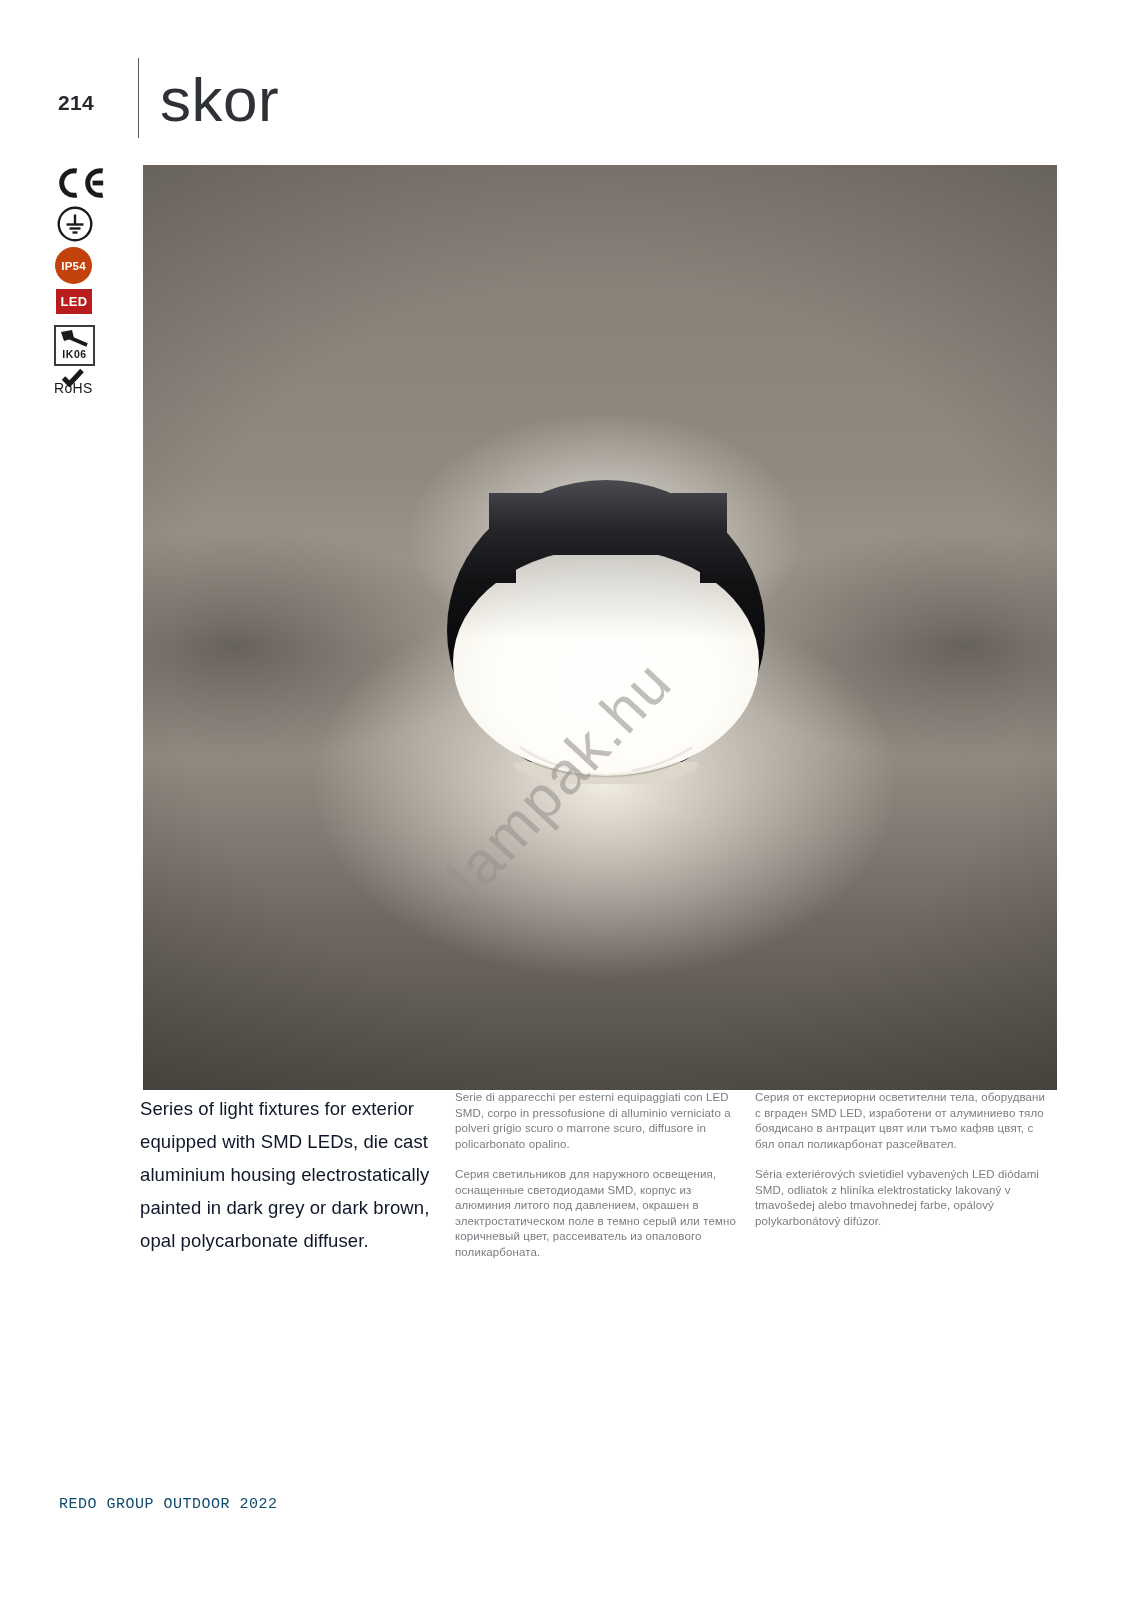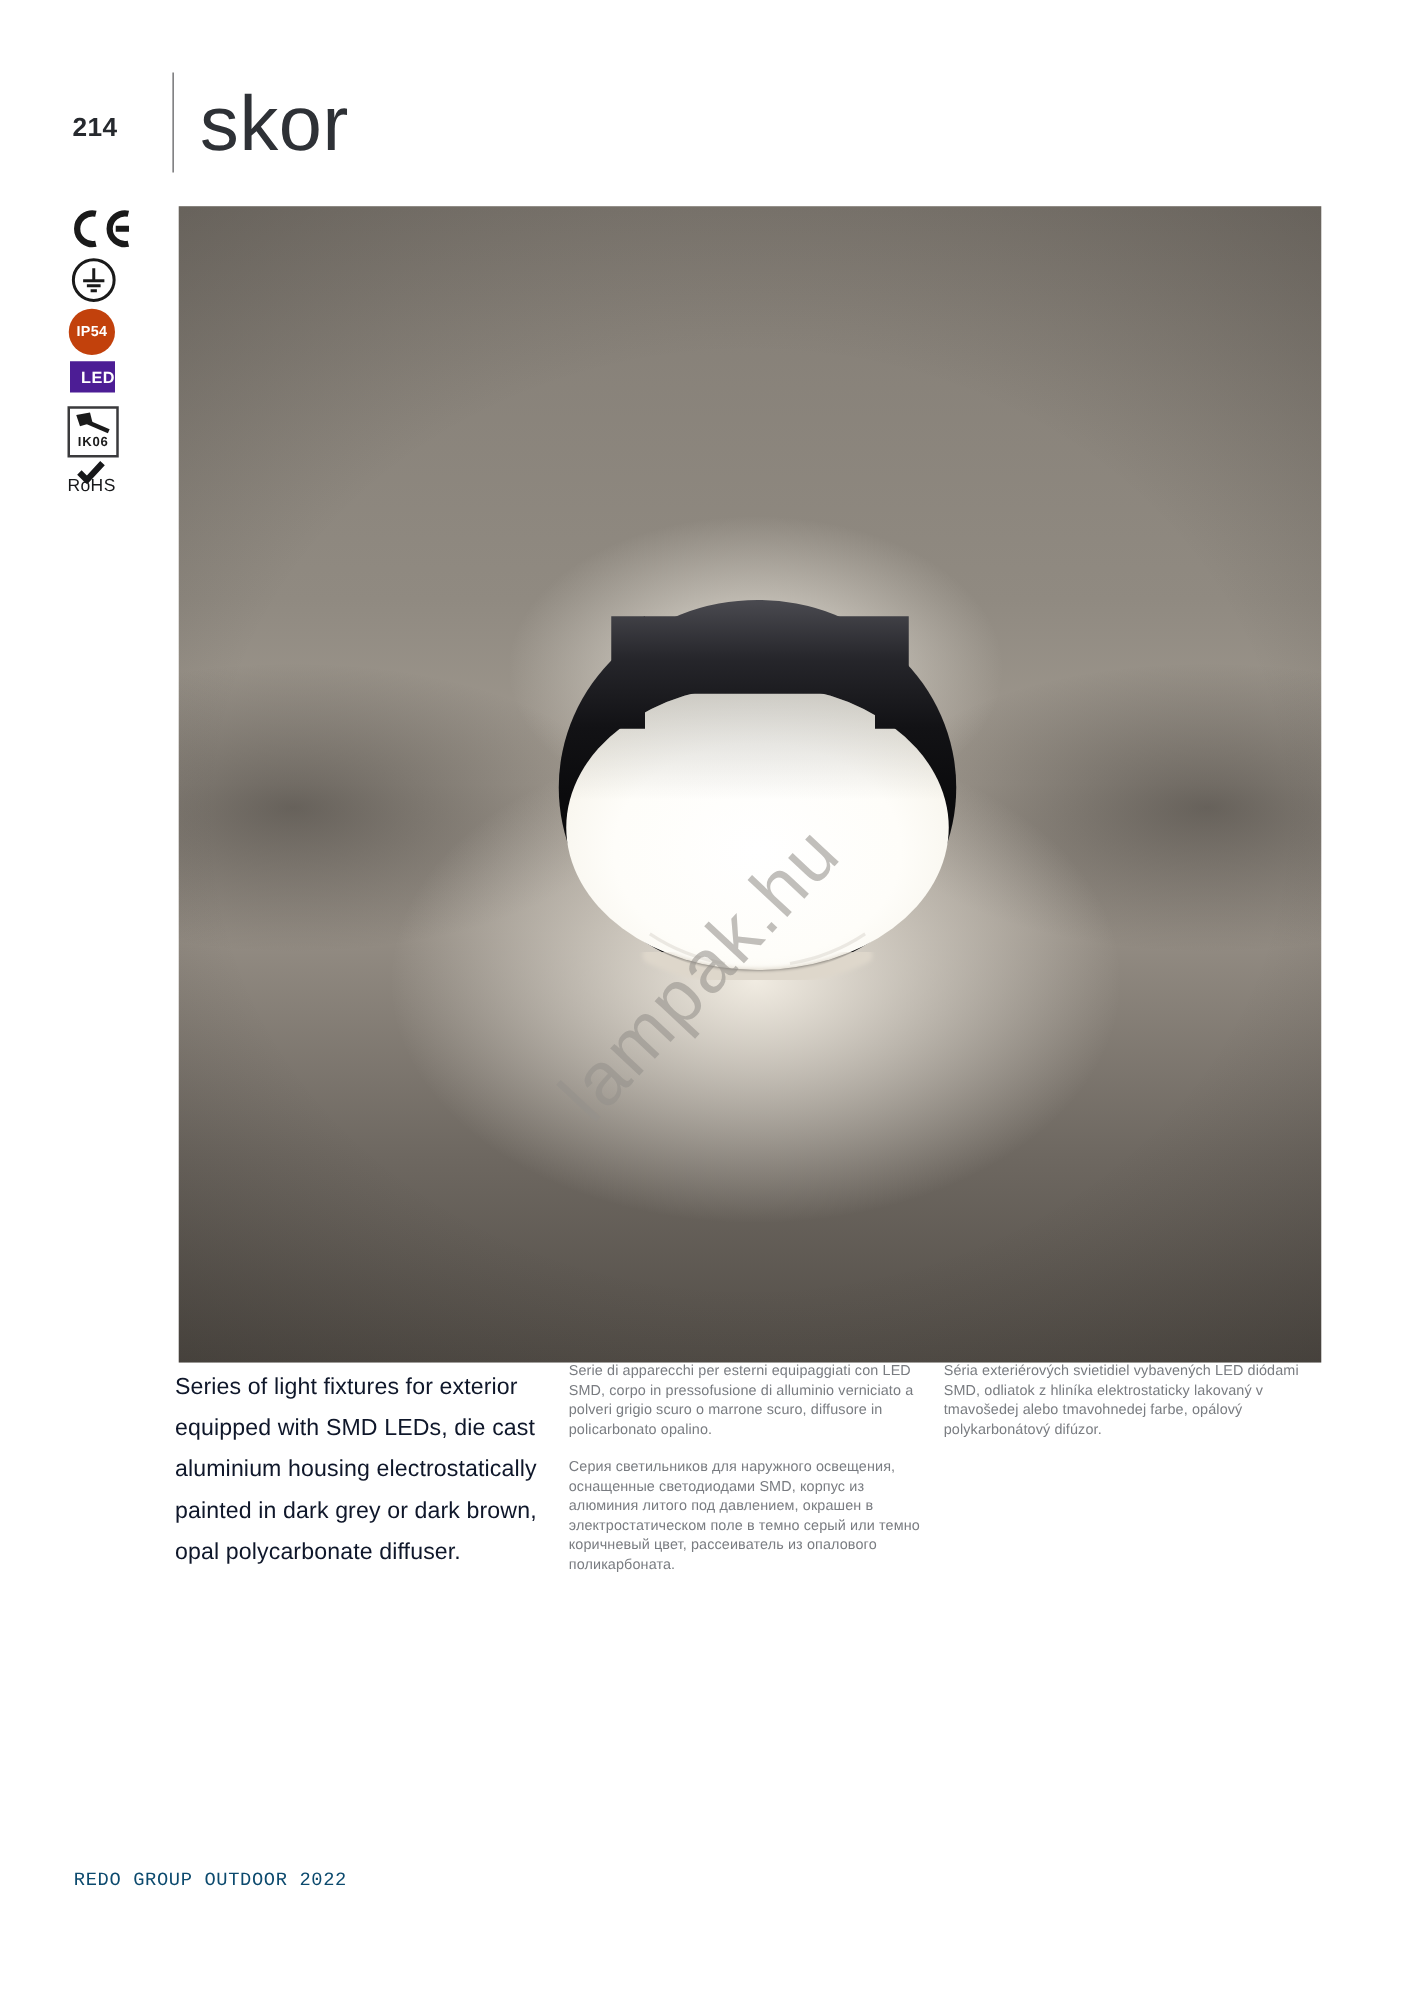--- a/index.html
+++ b/index.html
@@ -25,21 +25,21 @@
   
   .badge{position:absolute;display:flex;align-items:center;justify-content:center;}
   .badge-ce{left:56px;top:166px;width:52px;height:34px;}
   .badge-ground{left:56px;top:205px;width:38px;height:38px;}
   .badge-ip54{
     left:55px;top:247px;width:37px;height:37px;border-radius:50%;
     background:#c2410c;color:#ffffff;font-weight:700;font-size:11.5px;letter-spacing:0.2px;
   }
   .badge-led{
     left:56px;top:289px;width:36px;height:25px;
-    background:#4c1d95;color:#ffffff;font-weight:700;font-size:13px;letter-spacing:0.4px;justify-content:flex-end;
+    background:#b91c1c;color:#ffffff;font-weight:700;font-size:13px;letter-spacing:0.4px;
   }
   .badge-ik06{
     left:54px;top:325px;width:41px;height:41px;
     background:#ffffff;border:2px solid #3a3a3c;box-sizing:border-box;
     flex-direction:column;justify-content:flex-start;
   }
   .ik06-label{font-size:10.5px;font-weight:600;color:#1a1a1a;letter-spacing:0.6px;line-height:1;margin-top:-2px;}
   .badge-rohs{left:54px;top:364px;width:52px;height:34px;flex-direction:column;align-items:flex-start;}
   .rohs-label{font-size:14px;font-weight:400;color:#17181a;letter-spacing:0.3px;line-height:1;margin-top:-6px;}
   
@@ -172,18 +172,19 @@
   </div>
 
   <div class="desc-en">Series of light fixtures for exterior equipped with SMD LEDs, die cast aluminium housing electrostatically painted in dark grey or dark brown, opal polycarbonate diffuser.</div>
 
   <div class="desc-col desc-col-middle">
     <p>Serie di apparecchi per esterni equipaggiati con LED SMD, corpo in pressofusione di alluminio verniciato a polveri grigio scuro o marrone scuro, diffusore in policarbonato opalino.</p>
     <p>Серия светильников для наружного освещения, оснащенные светодиодами SMD, корпус из алюминия литого под давлением, окрашен в электростатическом поле в темно серый или темно коричневый цвет, рассеиватель из опалового поликарбоната.</p>
   </div>
 
   <div class="desc-col desc-col-right">
+    <p>Серия от екстериорни осветителни тела, оборудвани с вграден SMD LED, изработени от алуминиево тяло боядисано в антрацит цвят или тъмо кафяв цвят, с бял опал поликарбонат разсейвател.</p>
     <p>Séria exteriérových svietidiel vybavených LED diódami SMD, odliatok z hliníka elektrostaticky lakovaný v tmavošedej alebo tmavohnedej farbe, opálový polykarbonátový difúzor.</p>
   </div>
 
   <div class="footer">REDO GROUP OUTDOOR 2022</div>
 
 </div>
 
 </body></html>

